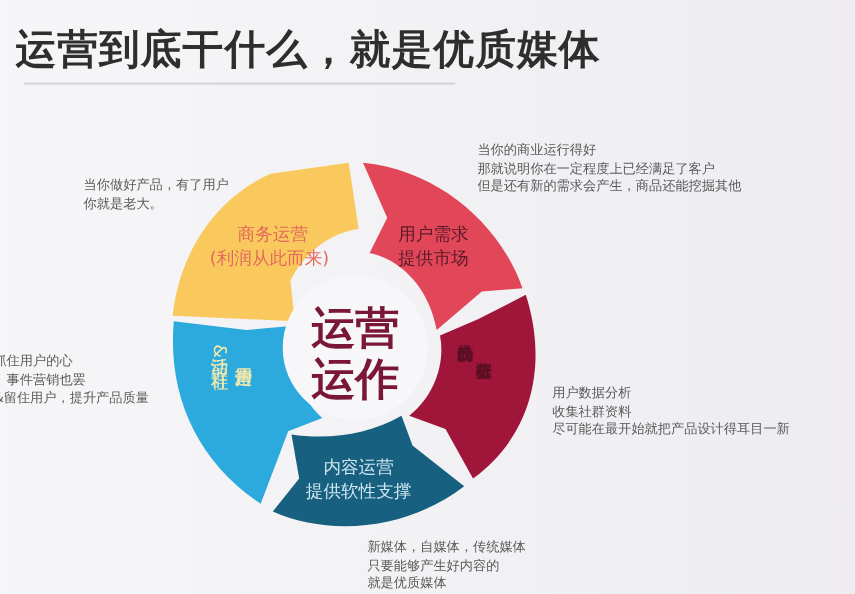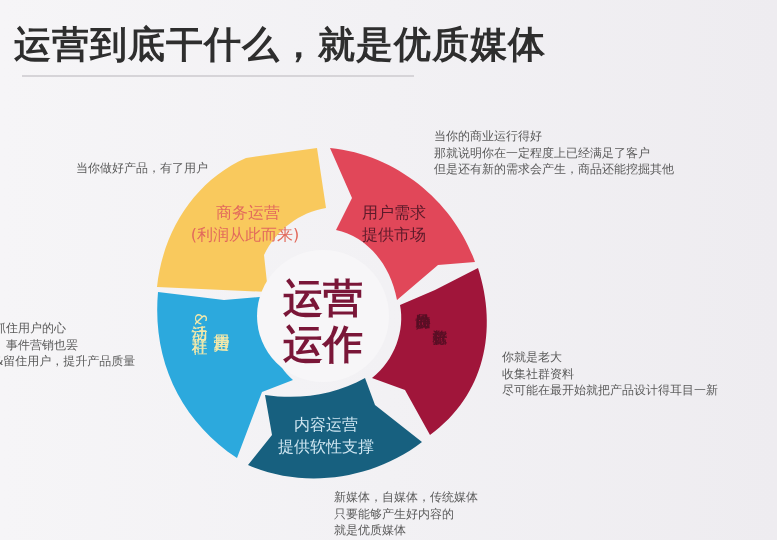--- a/index.html
+++ b/index.html
@@ -64,36 +64,37 @@
 
   <text x="326" y="430" text-anchor="middle" font-size="16" class="seg-text" fill="#cfe6f1">内容运营</text>
   <text x="326" y="452" text-anchor="middle" font-size="16" class="seg-text" fill="#cfe6f1">提供软性支撑</text>
 
   <text x="222" y="322" font-size="16" class="seg-text" style="writing-mode: vertical-rl; glyph-orientation-vertical: 0;" fill="#f3e9ab">用户运营</text>
   <text x="200" y="313" font-size="16" class="seg-text" style="writing-mode: vertical-rl; glyph-orientation-vertical: 0;" fill="#f3e9ab">活动&amp;社群</text>
 </svg>
 
 <div class="note" id="note-top-left">
   <div>当你做好产品，有了用户</div>
+  <div>你就是老大。</div>
 </div>
 
 <div class="note" id="note-top-right">
   <div>当你的商业运行得好</div>
   <div>那就说明你在一定程度上已经满足了客户</div>
   <div>但是还有新的需求会产生，商品还能挖掘其他</div>
 </div>
 
 <div class="note" id="note-left">
   <div>抓住用户的心</div>
   <div>　事件营销也罢</div>
   <div>&amp;留住用户，提升产品质量</div>
 </div>
 
 <div class="note" id="note-right">
-  <div>你就是老大</div>
+  <div>用户数据分析</div>
   <div>收集社群资料</div>
   <div>尽可能在最开始就把产品设计得耳目一新</div>
 </div>
 
 <div class="note" id="note-bottom">
   <div>新媒体，自媒体，传统媒体</div>
   <div>只要能够产生好内容的</div>
   <div>就是优质媒体</div>
 </div>
 

